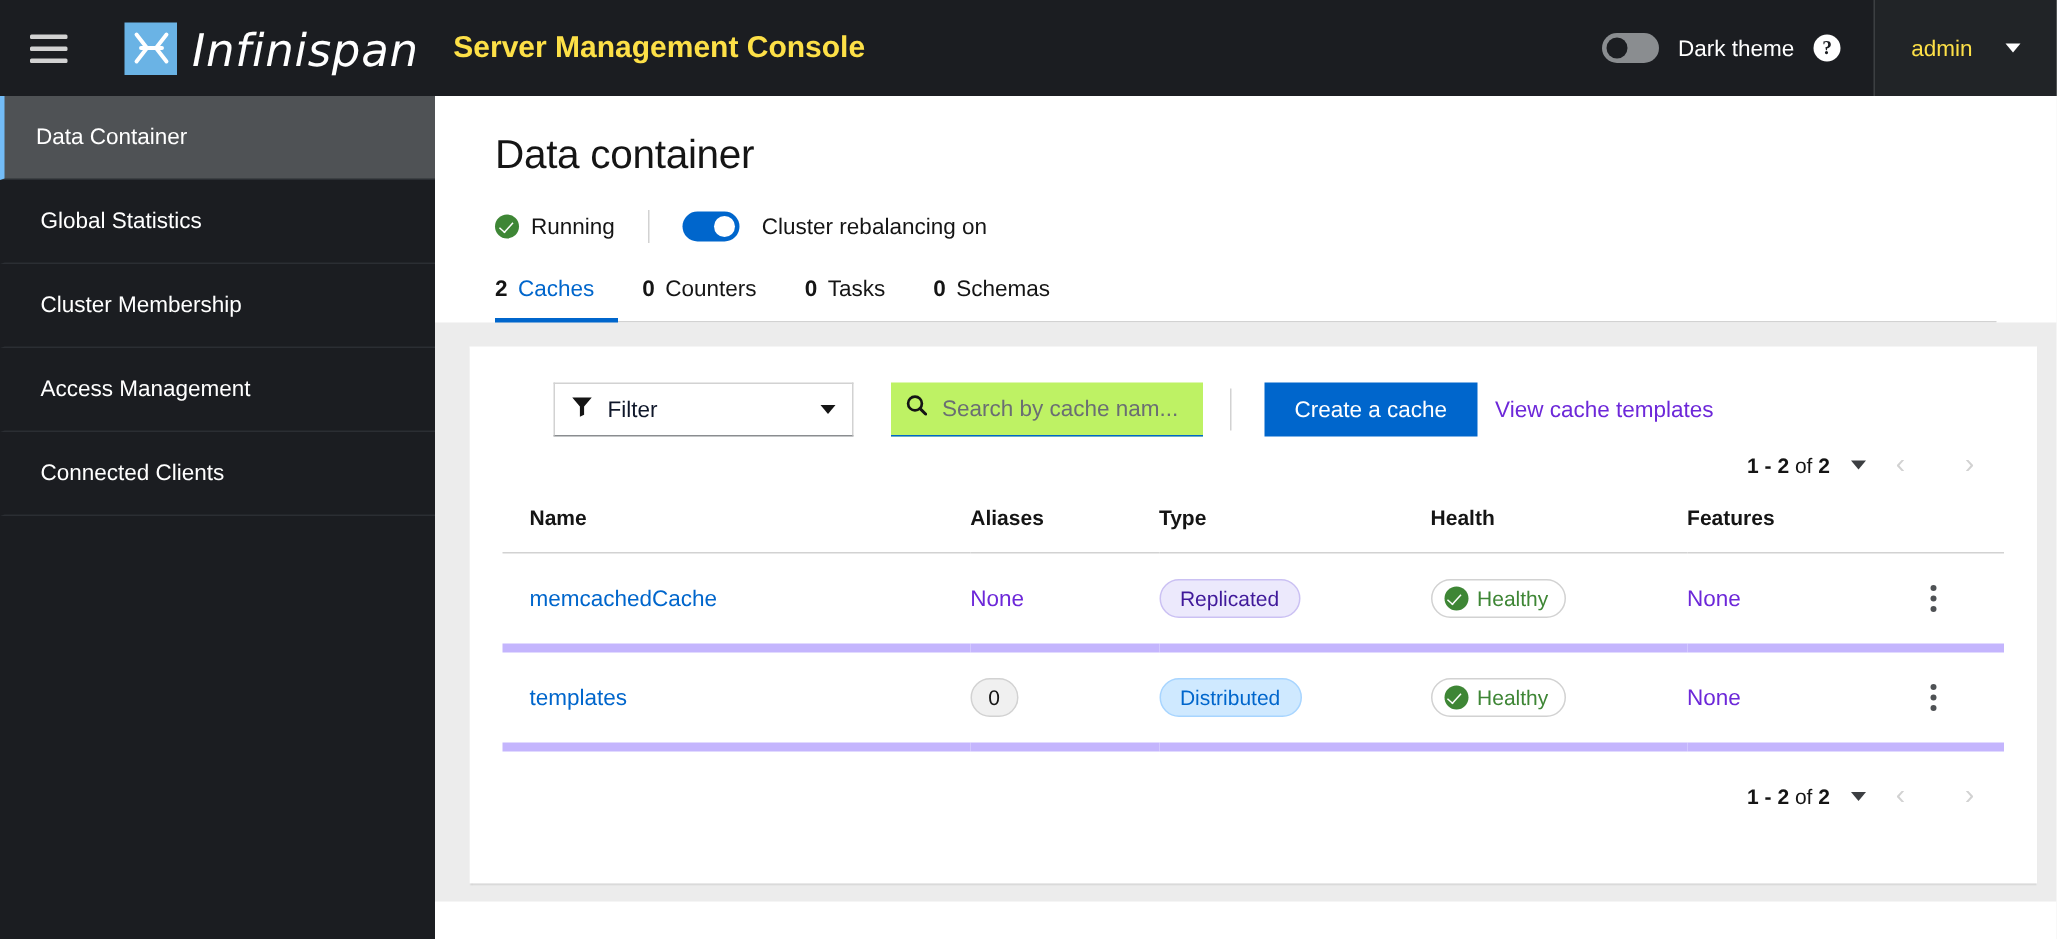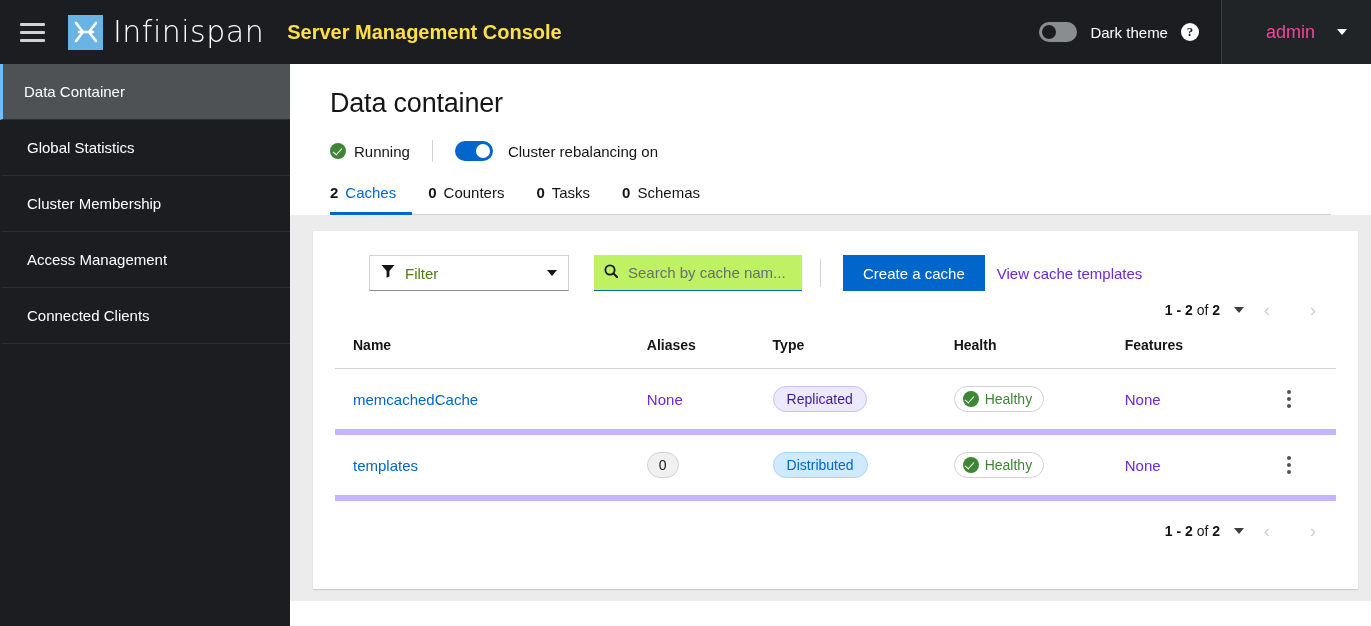--- a/index.html
+++ b/index.html
@@ -22,21 +22,21 @@
   .hamburger {
     width: 64px; height: 64px;
     display: flex; flex-direction: column;
     align-items: center; justify-content: center;
     gap: 5px; cursor: pointer;
   }
   .hamburger span {
     display: block; width: 25px; height: 3px;
     background: #d2d2d2; border-radius: 1px;
   }
-  .brand { display: flex; align-items: center; gap: 10px; margin-left: 4px; }
+  .brand { display: flex; align-items: flex-end; gap: 10px; margin-left: 19px; font-style: italic; }
   .brand-logo {
     width: 35px; height: 35px;
     background: #6ab3e5;
     display: flex; align-items: center; justify-content: center;
   }
   .brand-logo svg { display: block; }
   .brand-name {
     font-size: 30px; color: #ffffff; letter-spacing: .5px;
     font-weight: 300; line-height: 1;
     font-family: "DejaVu Sans", sans-serif;
@@ -71,21 +71,21 @@
     font-size: 13px; font-weight: bold;
     display: flex; align-items: center; justify-content: center;
     cursor: pointer; font-family: "Liberation Serif", serif;
   }
   .user-group {
     display: flex; align-items: center; gap: 22px;
     padding: 0 24px; background: #212427;
     border-left: 1px solid #3c3f42;
     cursor: pointer;
   }
-  .user-name { font-size: 18px; color: #ec4899; margin-left: 20px; }
+  .user-name { font-size: 15px; color: #fde047; }
   .caret-down {
     width: 0; height: 0;
     border-left: 5px solid transparent;
     border-right: 5px solid transparent;
     border-top: 6px solid #ffffff;
   }
 
   
   .sidebar {
     position: absolute; top: 64px; left: 0;
@@ -175,21 +175,21 @@
   .toolbar { display: flex; align-items: center; height: 36px; }
   .filter-select {
     width: 200px; height: 36px;
     border: 1px solid #d2d2d2; border-bottom: 1px solid #8a8d90;
     background: #ffffff;
     display: flex; align-items: center;
     padding: 0 11px; gap: 10px; cursor: pointer;
     margin-left: 34px;
   }
   .funnel-icon { flex: none; }
-  .filter-label { font-size: 15px; color: #4d7c0f; }
+  .filter-label { font-size: 15px; color: #0f172a; }
   .filter-caret {
     margin-left: auto;
     width: 0; height: 0;
     border-left: 5px solid transparent;
     border-right: 5px solid transparent;
     border-top: 6px solid #151515;
   }
   .search-box {
     width: 208px; height: 36px;
     border: none; border-bottom: 1px solid #06c;

